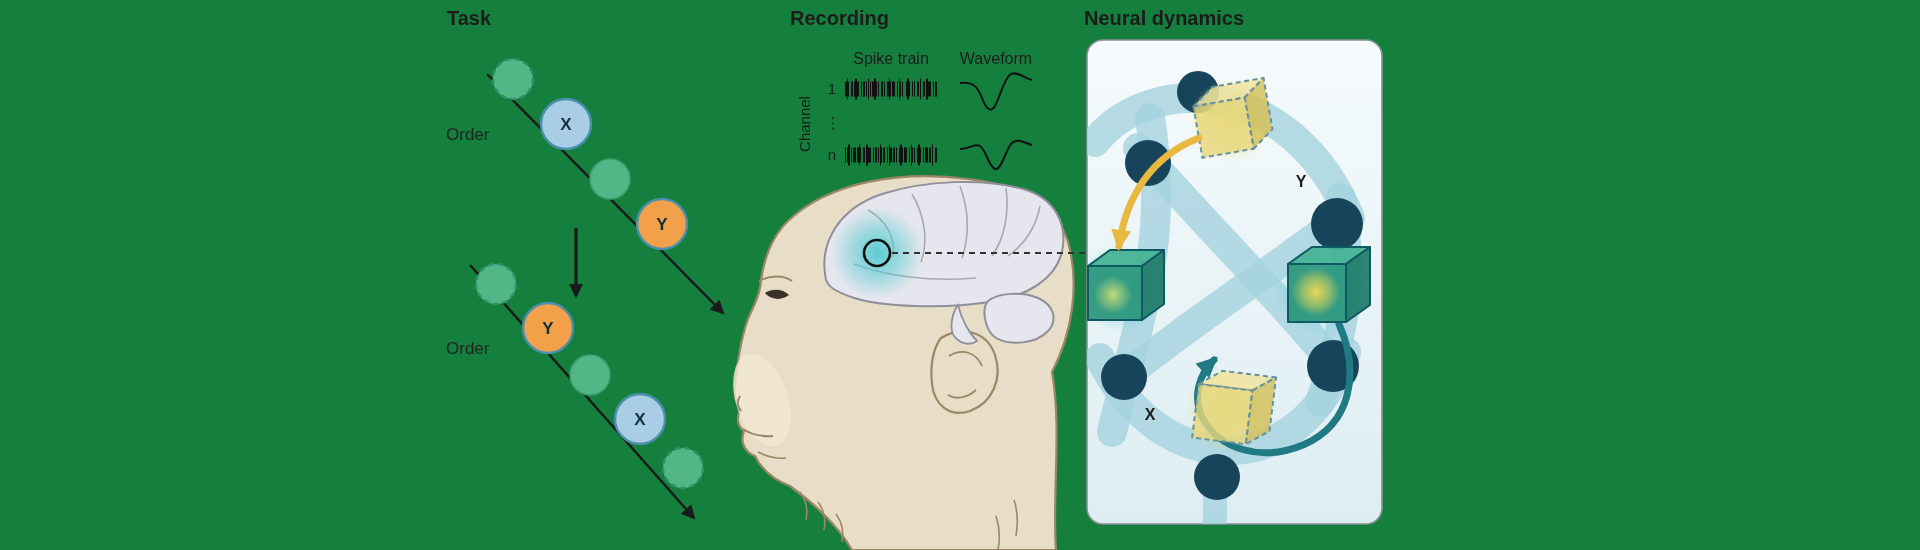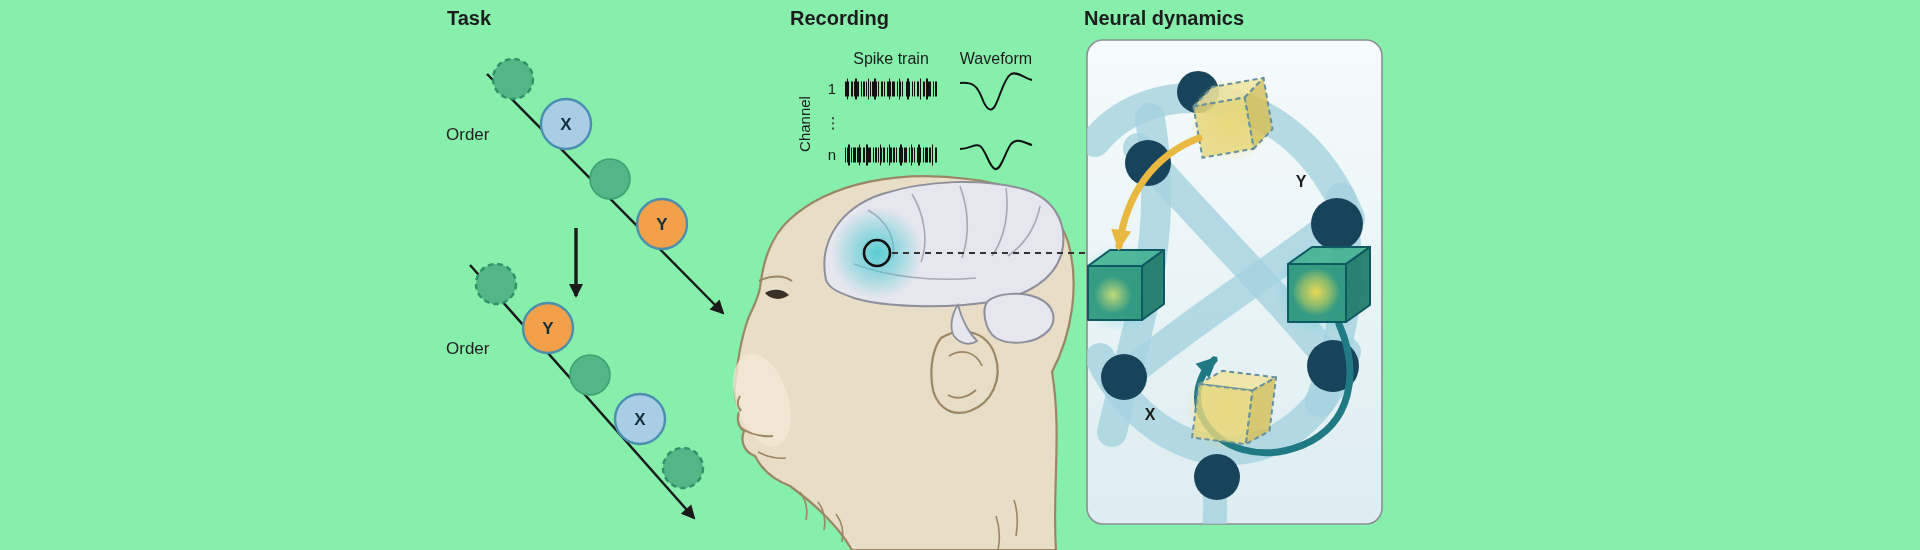--- a/index.html
+++ b/index.html
@@ -1,16 +1,16 @@
 <!DOCTYPE html>
 <html style="--green: #53b686; --green-edge: #2f9167; --blue-fill: #a9cde4; --orange-fill: #f3a04b; --circle-ring: #4a8fae; --arrow-black: #1a1a1a; --node-teal: #17445a; --band-blue: #a5d2df; --panel-stroke: #8a9094; --cube-yellow: #e7d77d; --cube-green: #2a967b; --arrow-yellow: #e9b840; --arrow-teal: #207a84; --glow-teal: #54cbd1; --monkey-skin: #e8ddc6; --monkey-line: #9b8766; --brain-fill: #e6e6ee; --brain-line: #8f8f9c;"><head>
 <meta charset="utf-8">
 <style>
   html,body{margin:0;padding:0;background:#fff;}
-  .figure{position:relative;width:1920px;height:550px;background:#86efac;font-family:"Liberation Sans",sans-serif;overflow:hidden;}
+  .figure{position:relative;width:1920px;height:550px;background:#15803d;font-family:"Liberation Sans",sans-serif;overflow:hidden;}
   .figure svg{position:absolute;left:0;top:0;display:block;}
   text{fill:#1c1c1c;font-family:"Liberation Sans",sans-serif;}
   .panel-title{font-size:20px;font-weight:700;}
   .sub-label{font-size:16px;}
   .tick-label{font-size:15px;}
   .order-label{font-size:17px;fill:#222;}
   .item-letter{font-size:17px;font-weight:700;fill:#13303d;text-anchor:middle;}
   .state-letter{font-size:16px;font-weight:700;text-anchor:middle;}
   .seq-line{stroke:var(--arrow-black,#1a1a1a);stroke-width:2.4;fill:none;}
   .circ-green{fill:var(--green,#53b686);stroke:#3ba171;stroke-width:1.5;}

